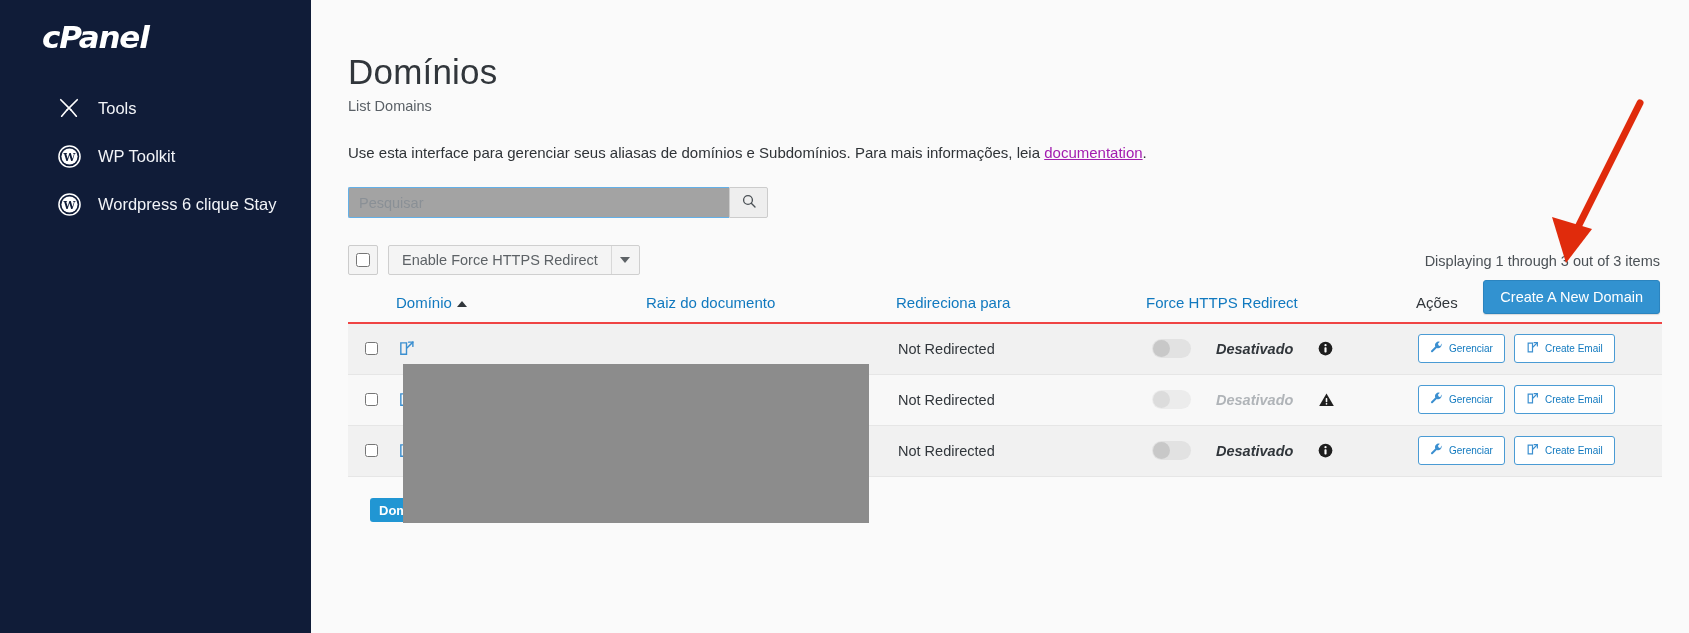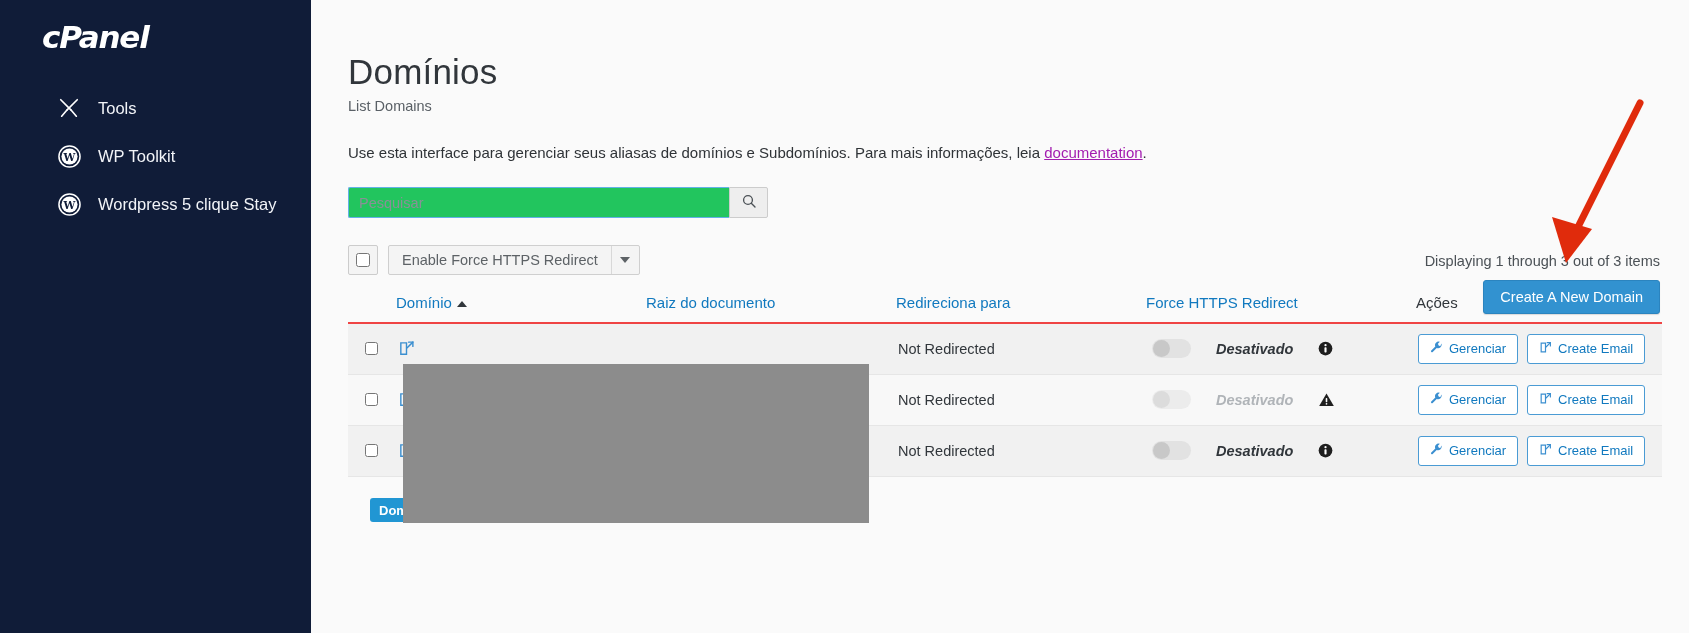--- a/index.html
+++ b/index.html
@@ -92,21 +92,21 @@
   .search-row { display: flex; align-items: center; margin-bottom: 27px; }
   .search-input {
     width: 381px; height: 31px;
     border: 1px solid #63b0e8;
     border-right: none;
     border-radius: 2px 0 0 2px;
     padding: 0 10px;
     font-size: 14.5px;
     font-family: "Liberation Sans", sans-serif;
     color: #444;
-    background: #22c55e;
+    background: #a3a3a3;
     outline: none;
   }
   .search-input::placeholder { color: #8a9096; }
   .search-btn {
     width: 39px; height: 31px;
     background: #eeeeee;
     border: 1px solid #cccccc;
     border-radius: 0 2px 2px 0;
     cursor: pointer;
     display: flex; align-items: center; justify-content: center;
@@ -268,21 +268,21 @@
 
   .actions-cell { display: flex; align-items: center; gap: 9px; padding-left: 2px; }
   .act-btn {
     display: inline-flex;
     align-items: center;
     gap: 6px;
     border: 1px solid #4a9bd4;
     background: #ffffff;
     color: #1179bf;
     border-radius: 3px;
-    font-size: 13px;
+    font-size: 10px;
     font-family: "Liberation Sans", sans-serif;
     padding: 6px 11px;
     cursor: pointer;
     white-space: nowrap;
   }
 
   
   .redaction {
     position: absolute;
     left: 403px;
@@ -359,21 +359,21 @@
       </a>
 
       <a class="nav-item">
         <span class="nav-icon">
           <svg width="23" height="23" viewBox="0 0 24 24">
             <circle cx="12" cy="12" r="11" fill="none" stroke="#ffffff" stroke-width="1.6"></circle>
             <circle cx="12" cy="12" r="8.4" fill="#ffffff"></circle>
             <text x="12" y="16.4" font-family="DejaVu Serif, serif" font-size="11" font-weight="700" fill="#101c38" text-anchor="middle">W</text>
           </svg>
         </span>
-        <span class="nav-label">Wordpress 5 clique Stay</span>
+        <span class="nav-label">Wordpress 6 clique Stay</span>
       </a>
 
     </nav>
   </aside>
 
   <section class="main">
     <div class="main-inner">
       <div class="content">
 
         <h1 class="page-title">Domínios</h1>

